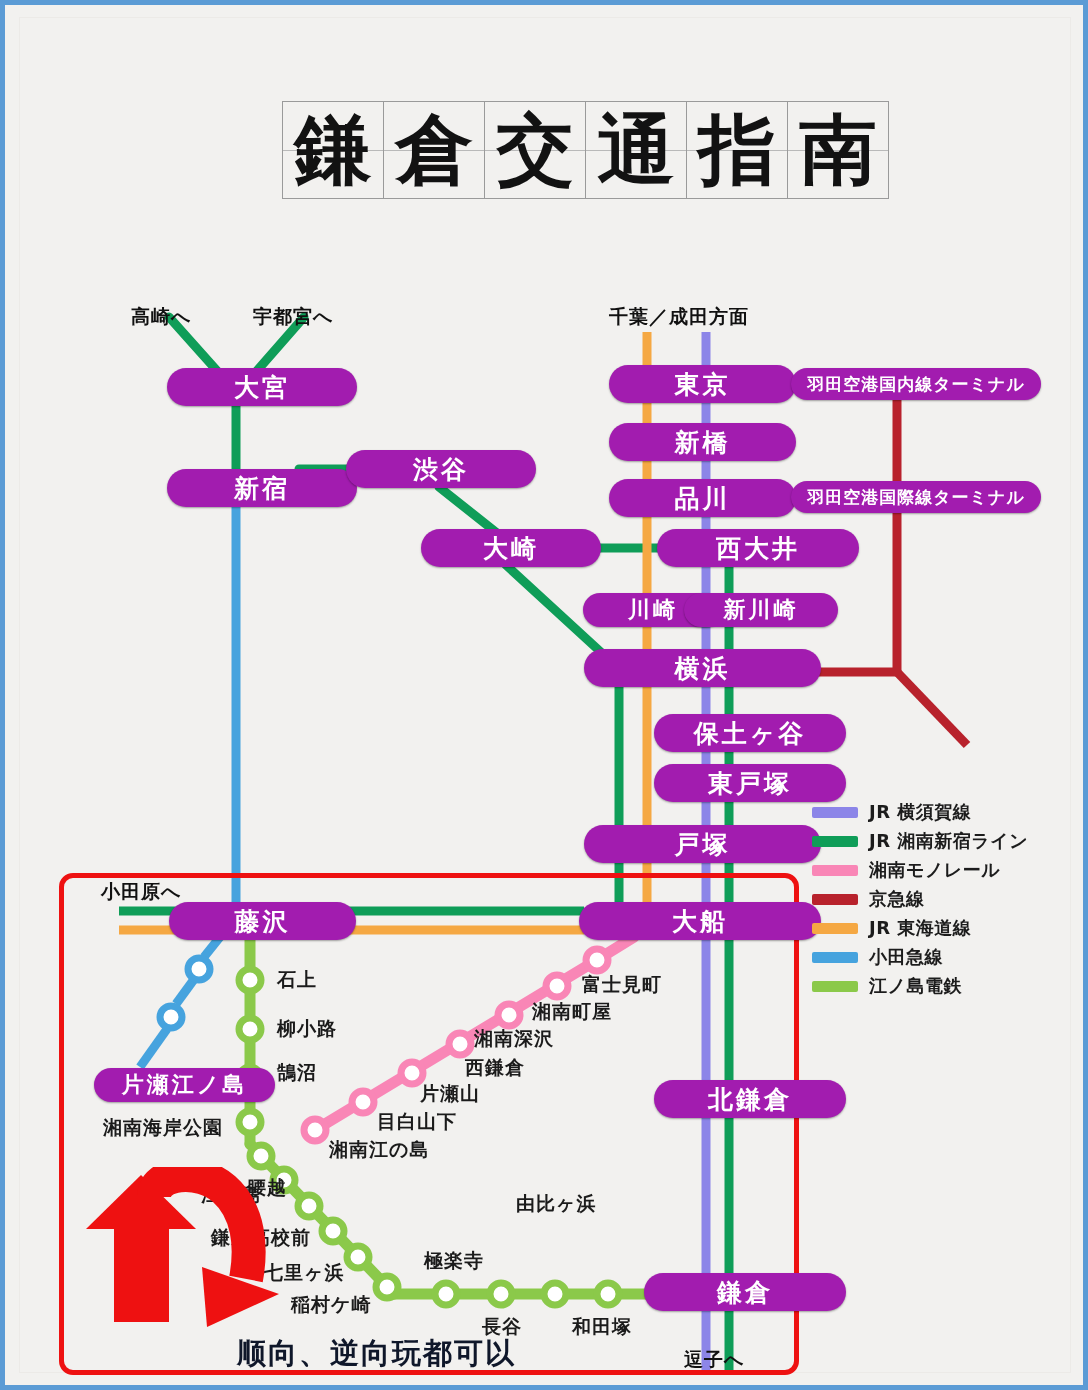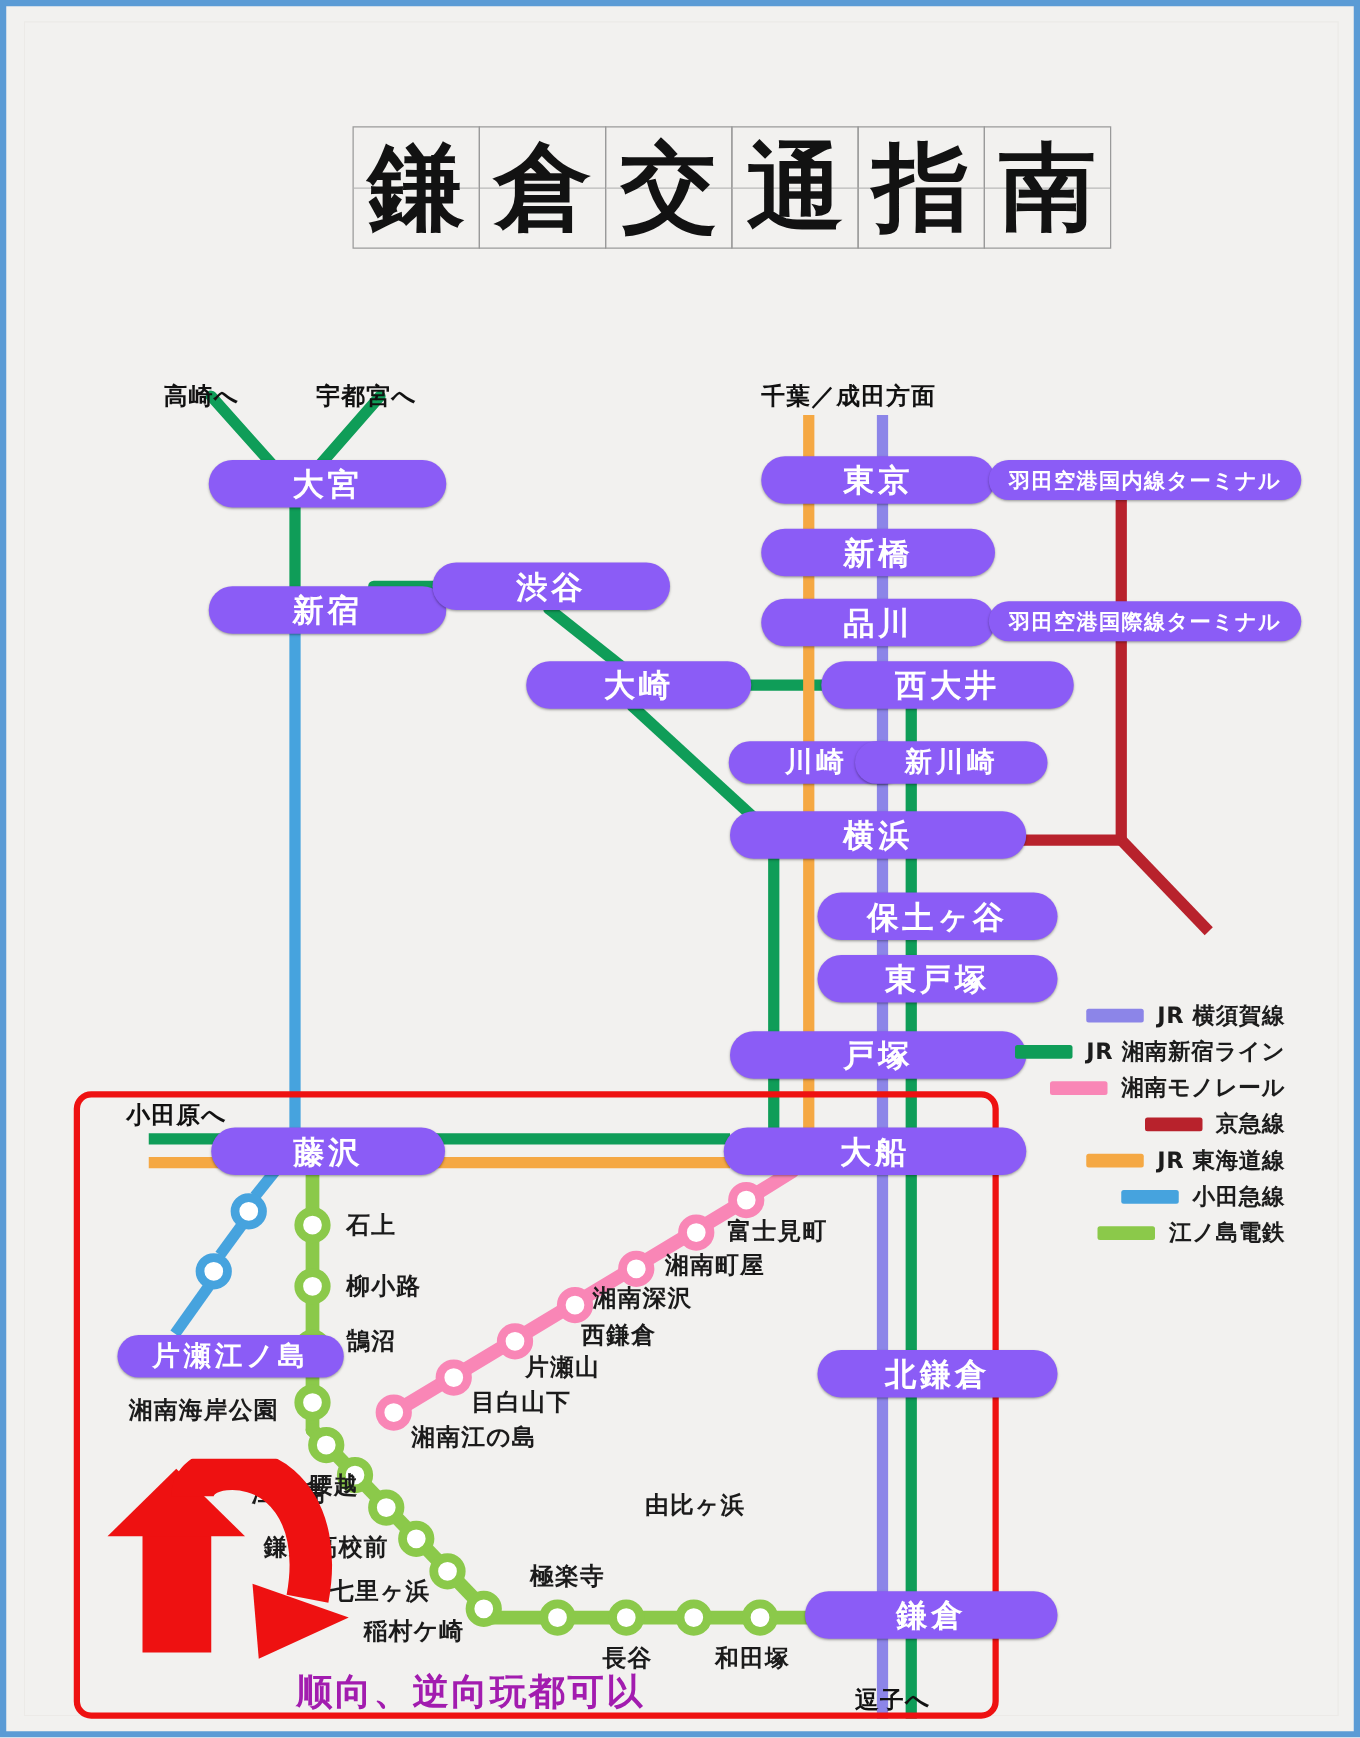--- a/index.html
+++ b/index.html
@@ -53,21 +53,21 @@
   
   #map{
     position:absolute;left:0;top:0;width:1088px;height:1390px;
     pointer-events:none;
   }
   #map svg{display:block;}
 
   
   .pill{
     position:absolute;
-    background:#8b5cf6;
+    background:#a21caf;
     color:#ffffff;
     border-radius:999px;
     display:flex;align-items:center;justify-content:center;
     font-weight:700;
     white-space:nowrap;
     box-shadow:0 1px 2px rgba(0,0,0,.35);
     z-index:40;
   }
   .pill.big{height:38px;font-size:25px;letter-spacing:3px;padding:0 26px;}
   .pill.med{height:34px;font-size:22px;letter-spacing:3px;padding:0 22px;}
@@ -86,21 +86,21 @@
   .lbl.dir{font-size:19px;color:#111;}
   .lbl.sta{font-size:19px;color:#1b1b1b;}
 
   
   #legend{
     position:absolute;left:793px;top:782px;
     z-index:45;
   }
   .legend-row{
     display:flex;align-items:center;
-    height:26px;margin-bottom:3px;justify-content:flex-end;
+    height:26px;margin-bottom:3px;
   }
   .legend-swatch{
     width:46px;height:11px;border-radius:2px;margin-right:11px;flex:none;
   }
   .legend-label{
     font-size:18px;color:#1c1c1c;font-weight:700;white-space:nowrap;letter-spacing:.5px;
   }
 
   
   #redbox{
@@ -108,21 +108,21 @@
     border:5px solid #ee1111;
     border-radius:14px;
     z-index:30;
     box-sizing:border-box;
     pointer-events:none;
   }
 
   
   #redcaption{
     position:absolute;left:218px;top:1317px;
-    color:#a21caf;
+    color:#0f172a;
     font-size:29px;
     font-weight:700;
     letter-spacing:2px;
     z-index:46;
     white-space:nowrap;
   }
 </style>
 </head>
 <body>
 

